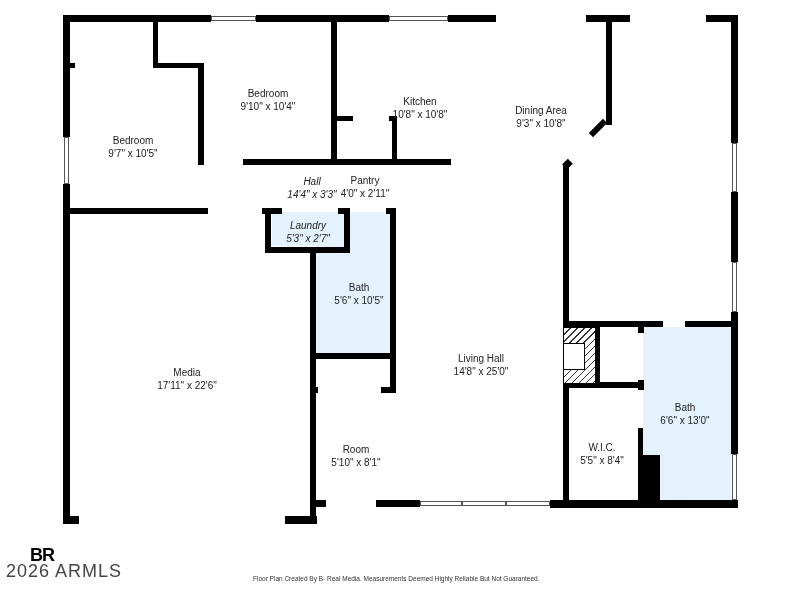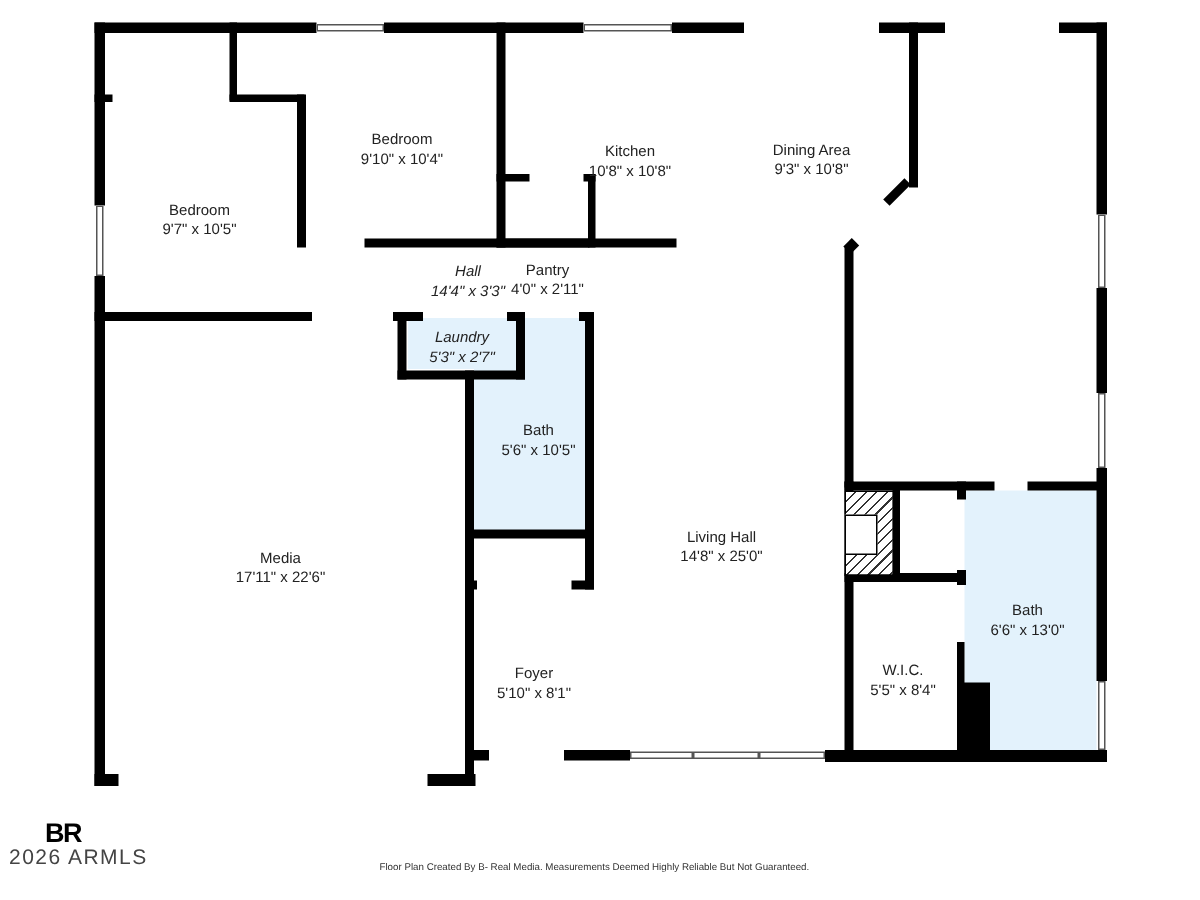--- a/index.html
+++ b/index.html
@@ -8,21 +8,21 @@
   .wall { position:absolute; background:#000; }
   .fill { position:absolute; background:#e3f2fc; }
   .win-h { position:absolute; height:5px; border:1px solid #555; background:#fff; box-sizing:border-box; }
   .win-v { position:absolute; width:5px; border:1px solid #555; background:#fff; box-sizing:border-box; }
   .label { position:absolute; text-align:center; color:#222; font-size:10px; line-height:13px; transform:translateX(-50%); white-space:nowrap; }
   .label .n, .label .d { display:block; }
   .hatch { position:absolute; background: repeating-linear-gradient(135deg, #fff 0 4px, #333 4px 5px); border:1px solid #000; box-sizing:border-box; }
   .hatch-inner { position:absolute; background:#fff; border:1px solid #000; box-sizing:border-box; }
   .logo { position:absolute; left:6px; top:546px; }
   .logo .mark { font-weight:bold; font-size:18px; color:#000; letter-spacing:-1px; padding-left:24px; line-height:18px; display:block; }
-  .logo .copy { font-size:14px; color:#444; letter-spacing:1px; line-height:14px; display:block; font-weight:300; }
+  .logo .copy { font-size:18px; color:#444; letter-spacing:1px; line-height:14px; display:block; font-weight:300; }
   .footer-note { position:absolute; left:253px; top:575px; font-size:6.5px; color:#333; white-space:nowrap; }
 </style>
 </head>
 <body>
 
 <div class="plan">
 
   <div class="fill" style="left:272px; top:212px; width:72px; height:34px;"></div>
   <div class="fill" style="left:316px; top:212px; width:74px; height:142px;"></div>
   <div class="fill" style="left:643px; top:327px; width:88px; height:174px;"></div>
@@ -102,21 +102,21 @@
     <span class="d">9'7" x 10'5"</span>
   </div>
   <div class="label" style="left:268px; top:87px;">
     <span class="n">Bedroom</span>
     <span class="d">9'10" x 10'4"</span>
   </div>
   <div class="label" style="left:420px; top:95px;">
     <span class="n">Kitchen</span>
     <span class="d">10'8" x 10'8"</span>
   </div>
-  <div class="label" style="left:541px; top:94px;">
+  <div class="label" style="left:541px; top:104px;">
     <span class="n">Dining Area</span>
     <span class="d">9'3" x 10'8"</span>
   </div>
   <div class="label" style="left:365px; top:130px;margin-top:44px;">
     <span class="n">Pantry</span>
     <span class="d">4'0" x 2'11"</span>
   </div>
   <div class="label" style="left:312px; top:175px;font-style:italic;">
     <span class="n">Hall</span>
     <span class="d">14'4" x 3'3"</span>
@@ -131,21 +131,21 @@
   </div>
   <div class="label" style="left:187px; top:366px;">
     <span class="n">Media</span>
     <span class="d">17'11" x 22'6"</span>
   </div>
   <div class="label" style="left:481px; top:352px;">
     <span class="n">Living Hall</span>
     <span class="d">14'8" x 25'0"</span>
   </div>
   <div class="label" style="left:356px; top:443px;">
-    <span class="n">Foyer</span>
+    <span class="n">Room</span>
     <span class="d">5'10" x 8'1"</span>
   </div>
   <div class="label" style="left:602px; top:441px;text-align:center;">
     <span class="n">W.I.C.</span>
     <span class="d">5'5" x 8'4"</span>
   </div>
   <div class="label" style="left:685px; top:401px;">
     <span class="n">Bath</span>
     <span class="d">6'6" x 13'0"</span>
   </div>

